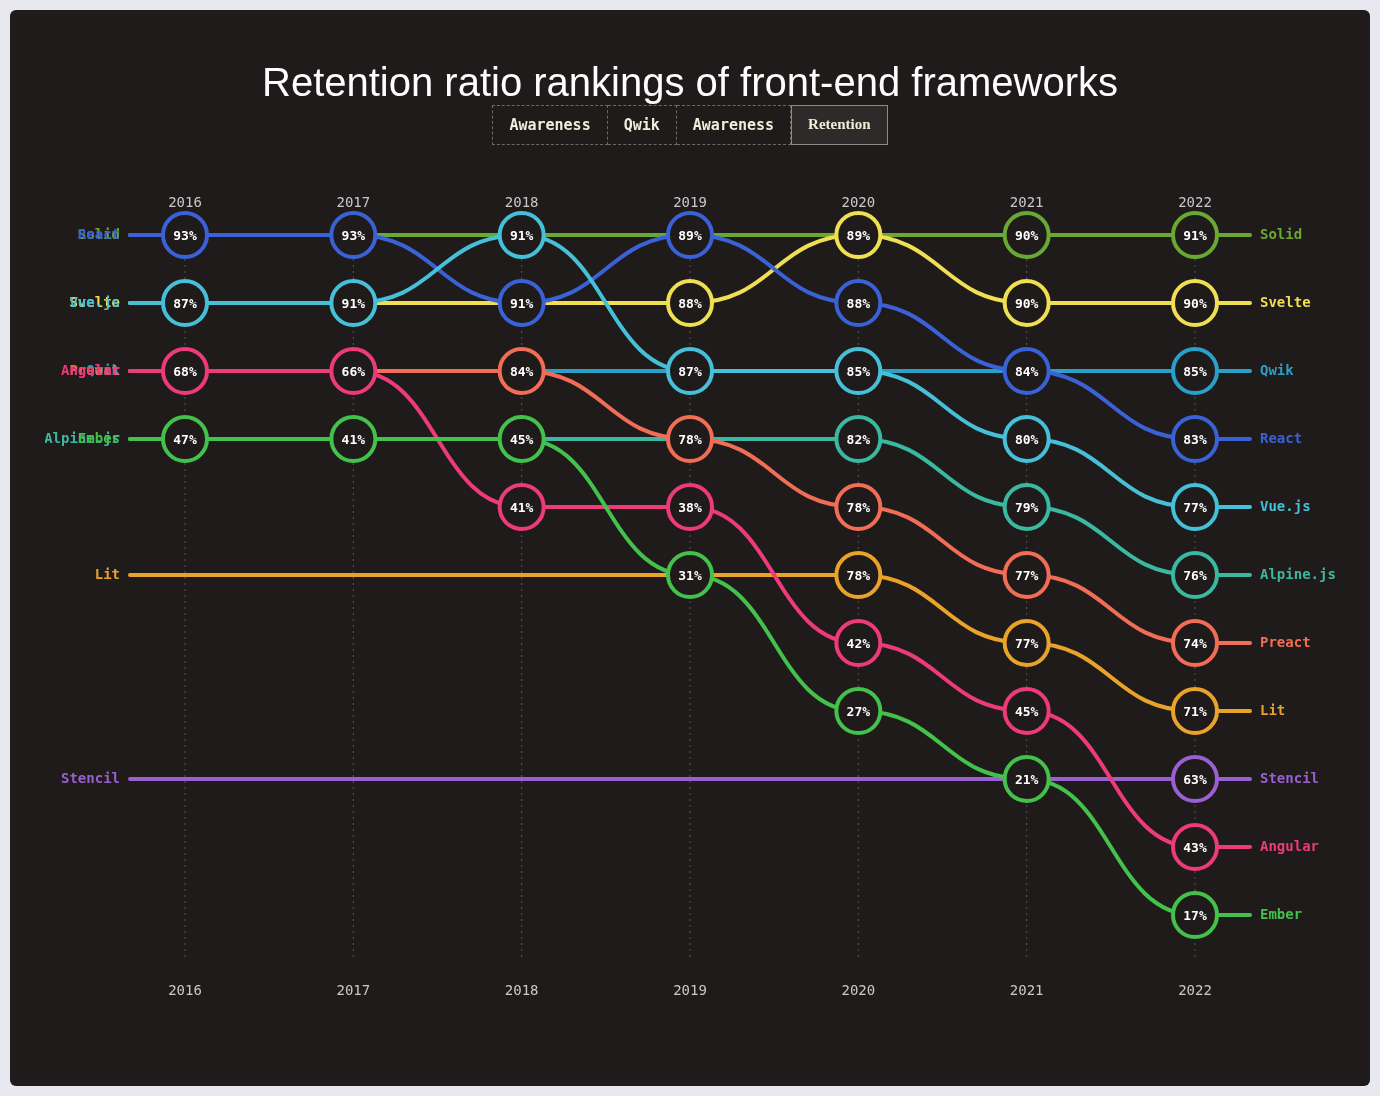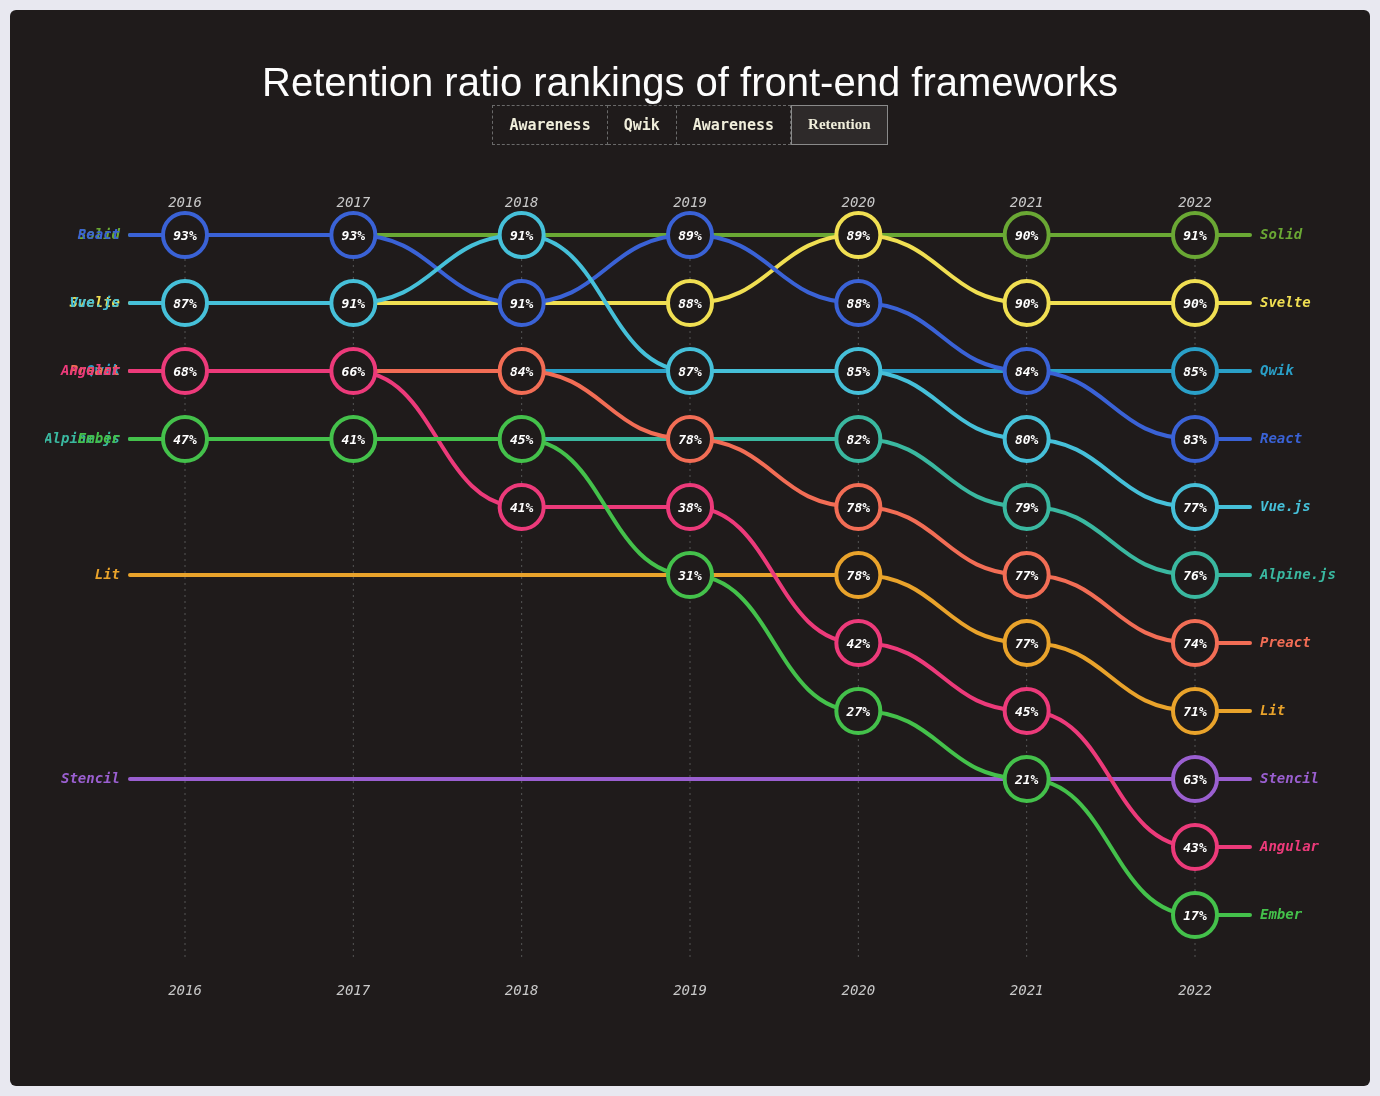--- a/index.html
+++ b/index.html
@@ -46,21 +46,20 @@
   .tab.active {
     border: 1px solid #8a8a8a;
     background: #2e2a2a;
     font-family: Liberation Serif, serif;
   }
   .chart-wrap {
     position: relative;
     width: 1290px;
     height: 830px;
     margin: 8px auto;
-    font-style: italic;
   }
   svg.chart { width: 100%; height: 100%; }
   .year-label {
     fill: #c9c9c9;
     font-family: ui-monospace, Menlo, monospace;
     font-size: 14px;
     text-anchor: middle;
   }
   .side-label {
     font-family: ui-monospace, Menlo, monospace;

